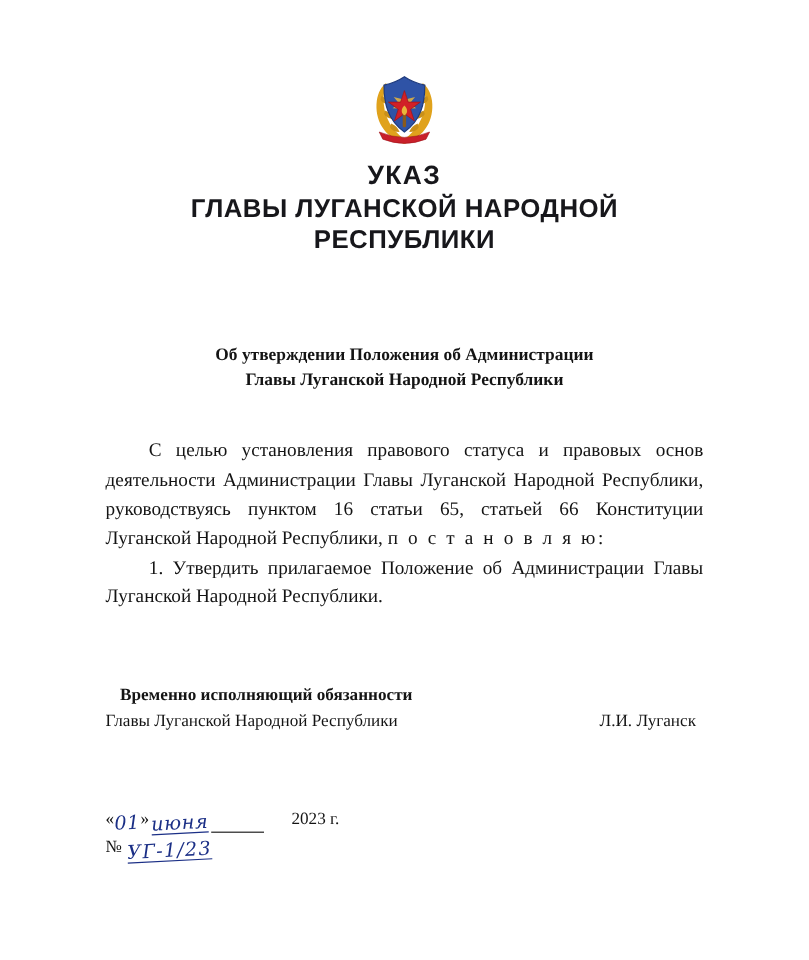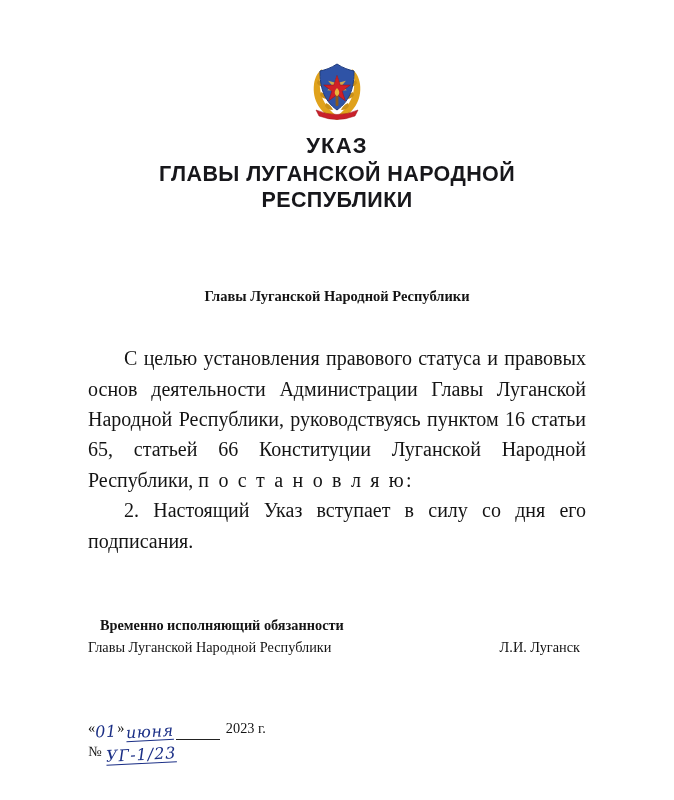--- a/index.html
+++ b/index.html
@@ -65,21 +65,21 @@
     font-family: "Liberation Serif", serif;
     font-weight: bold;
     font-size: 14.5px;
     line-height: 1.45;
     color: #141414;
   }
 
   
   .body-text {
     margin-top: 36px;
-    font-size: 20px;
+    font-size: 16px;
     line-height: 1.52;
     text-align: justify;
     color: #141414;
   }
   .para {
     text-indent: 36px;
     margin: 0;
   }
   .para + .para { margin-top: 0px; }
   .spaced {
@@ -145,21 +145,21 @@
     text-underline-offset: 3px;
   }
   .underline-gap {
     display: inline-block;
     width: 44px;
     border-bottom: 1px solid #222;
     height: 14px;
     margin: 0 4px 0 2px;
   }
   .year {
-    margin-left: 2px;
+    margin-left: 19px;
   }
   .num-label { margin-right: 4px; }
   .hw-num {
     text-decoration: underline;
     text-underline-offset: 3px;
     letter-spacing: 1px;
   }
 </style>
 </head>
 <body>
@@ -193,26 +193,27 @@
       </svg>
     </div>
   </div>
 
   <div class="title-block">
     <div class="title-line1">УКАЗ</div>
     <div class="title-line2">ГЛАВЫ ЛУГАНСКОЙ НАРОДНОЙ РЕСПУБЛИКИ</div>
   </div>
 
   <div class="subject">
+    <div>Об утверждении Положения об Администрации</div>
     <div>Главы Луганской Народной Республики</div>
   </div>
 
   <div class="body-text">
     <p class="para"><span>С целью установления правового статуса и правовых основ деятельности Администрации Главы Луганской Народной Республики, руководствуясь пунктом 16 статьи 65, статьей 66 Конституции Луганской Народной Республики,</span> <span class="spaced">п о с т а н о в л я ю:</span></p>
-    <p class="para">2. Настоящий Указ вступает в силу со дня его подписания.</p>
+    <p class="para">1. Утвердить прилагаемое Положение об Администрации Главы Луганской Народной Республики.</p>
   </div>
 
   <div class="sign-block">
     <span class="sign-line">Временно исполняющий обязанности</span>
     <div class="sign-row">
       <span>Главы Луганской Народной Республики</span>
       <span class="sign-name">Л.И. Луганск</span>
     </div>
   </div>
 

